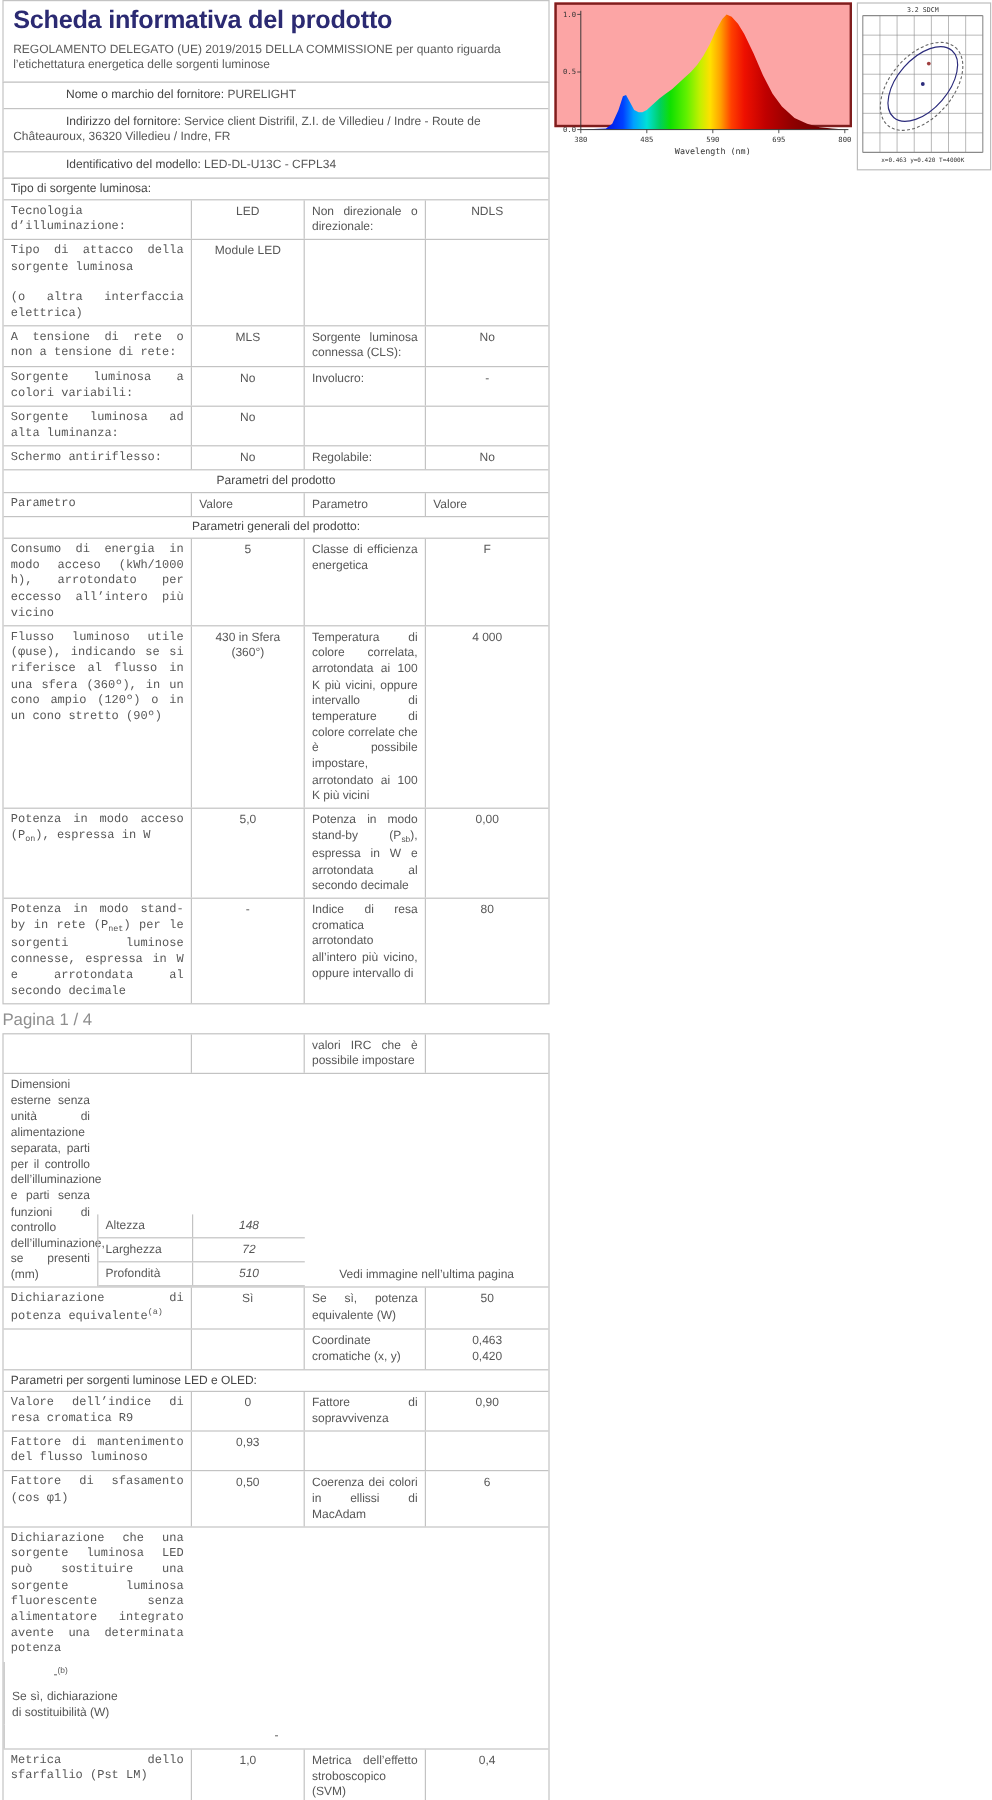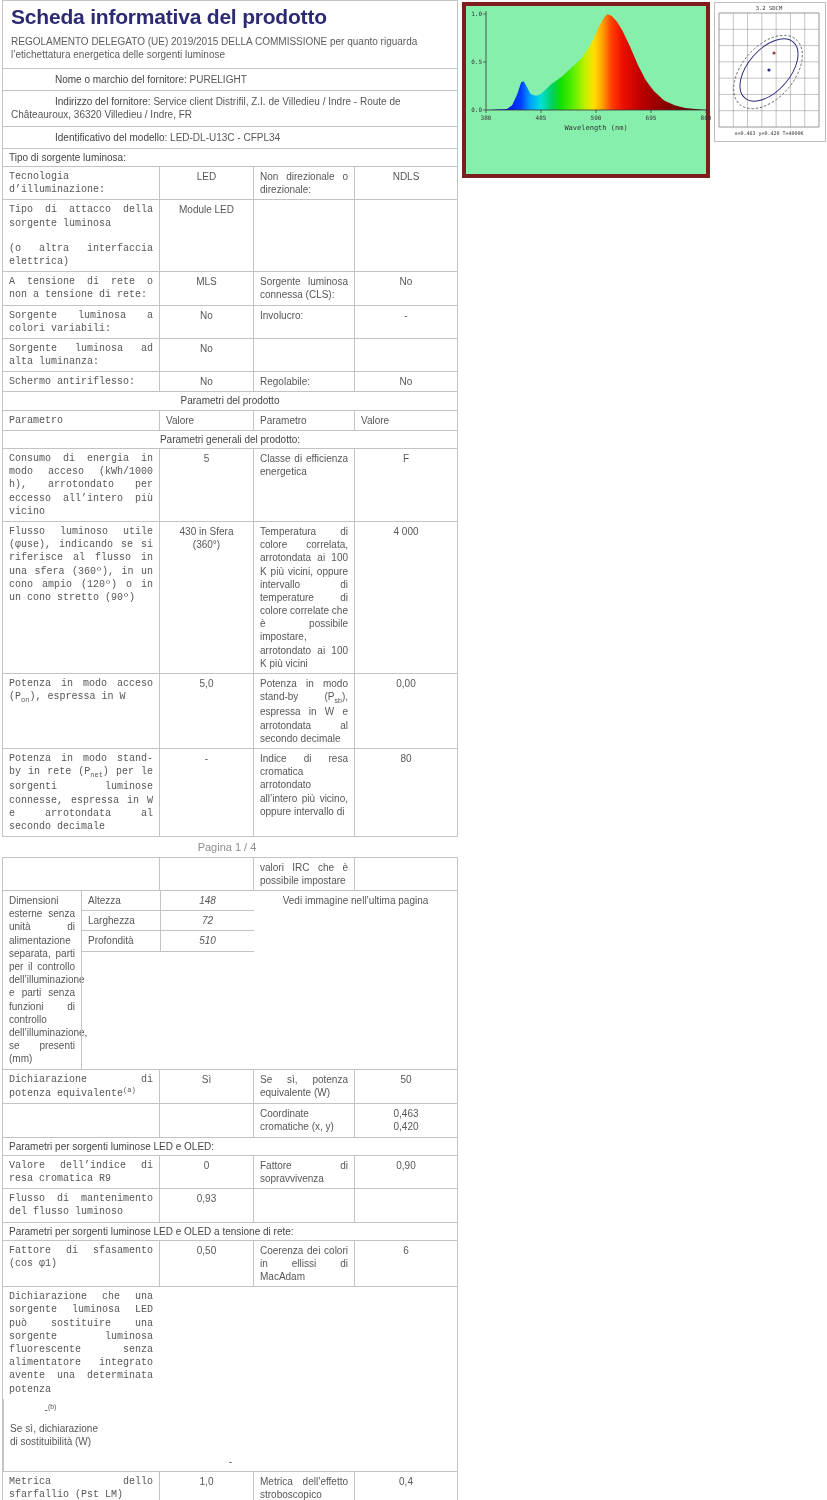--- a/index.html
+++ b/index.html
@@ -20,34 +20,34 @@
   .cell{padding:3px 6px;box-sizing:border-box;}
   .cell + .cell{border-left:1px solid #c3c3c3;}
   .w1{width:156px;flex:none;font-family:Liberation Mono, monospace;}
   .w2{width:94px;flex:none;}
   .w3{width:101px;flex:none;}
   .w4{flex:1;}
   .cl{text-align:justify;hyphens:auto;}
   .cv{text-align:center;}
   .p2gap{margin-top:12px;}
   
-  .dimrow{min-height:176px;}
+  .dimrow{min-height:176px;align-items:flex-end;}
   .dw1{width:78px;flex:none;}
   .dsub{width:172px;flex:none;border-left:1px solid #c3c3c3;display:flex;flex-direction:column;}
   .dsubrow{display:flex;border-bottom:1px solid #c3c3c3;}
   .dsl{width:78px;flex:none;padding:3px 6px;box-sizing:border-box;}
   .dsv{flex:1;border-left:1px solid #c3c3c3;text-align:center;padding:3px 6px;box-sizing:border-box;font-style:italic;}
-  .pgmark{text-align:center;font-size:11px;color:#8e8e8e;padding:3px 6px 2px 0;}
+  .pgmark{text-align:left;font-size:14px;color:#8e8e8e;padding:3px 6px 2px 0;}
   sub{font-size:7px;}
   sup{font-size:7px;}
   .fnbox{padding:4px 8px;font-size:9.5px;}
   .fnline{margin:2px 0;}
   .marketbox{display:flex;justify-content:space-between;padding:6px 8px;min-height:72px;margin-top:3px;}
   
-  .spd-box{position:absolute;left:462px;top:2px;width:248px;height:176px;border:4px solid #7f1d1d;background:#86efac;box-sizing:border-box;}
+  .spd-box{position:absolute;left:462px;top:2px;width:248px;height:104px;border:2px solid #7f1d1d;background:#fca5a5;box-sizing:border-box;}
   .cie-box{position:absolute;left:714px;top:2px;width:112px;height:140px;border:1px solid #bdbdbd;background:#fff;box-sizing:border-box;}
   svg{display:block;}
   .qr{flex:none;margin-top:1px;}
   .mh46{min-height:46px;} .mh30{min-height:30px;} .mh84{min-height:84px;flex-direction:column;}
 </style>
 </head>
 <body>
 
 <div class="doc">
 
@@ -195,27 +195,26 @@
     </div>
 
     <div class="band left">Parametri per sorgenti luminose LED e OLED:</div>
     <div class="row">
       <div class="cell cl w1">Valore dell’indice di resa cromatica R9</div>
       <div class="cell cv w2">0</div>
       <div class="cell cl w3">Fattore di sopravvivenza</div>
       <div class="cell cv w4">0,90</div>
     </div>
     <div class="row">
-      <div class="cell cl w1">Flusso di mantenimento del flusso luminoso</div>
+      <div class="cell cl w1">Fattore di mantenimento del flusso luminoso</div>
       <div class="cell cv w2">0,93</div>
       <div class="cell w3"></div>
       <div class="cell w4"></div>
     </div>
 
-    <div class="band left">Parametri per sorgenti luminose LED e OLED a tensione di rete:</div>
     <div class="row">
       <div class="cell cl w1">Fattore di sfasamento (cos φ1)</div>
       <div class="cell cv w2">0,50</div>
       <div class="cell cl w3">Coerenza dei colori in ellissi di MacAdam</div>
       <div class="cell cv w4">6</div>
     </div>
     <div class="row mh84">
       <div class="cell cl w1">Dichiarazione che una sorgente luminosa LED può sostituire una sorgente luminosa fluorescente senza alimentatore integrato avente una determinata potenza</div>
       <div class="cell cv w2"><span>-</span><sup>(b)</sup></div>
       <div class="cell cl w3">Se sì, dichiarazione di sostituibilità (W)</div>

